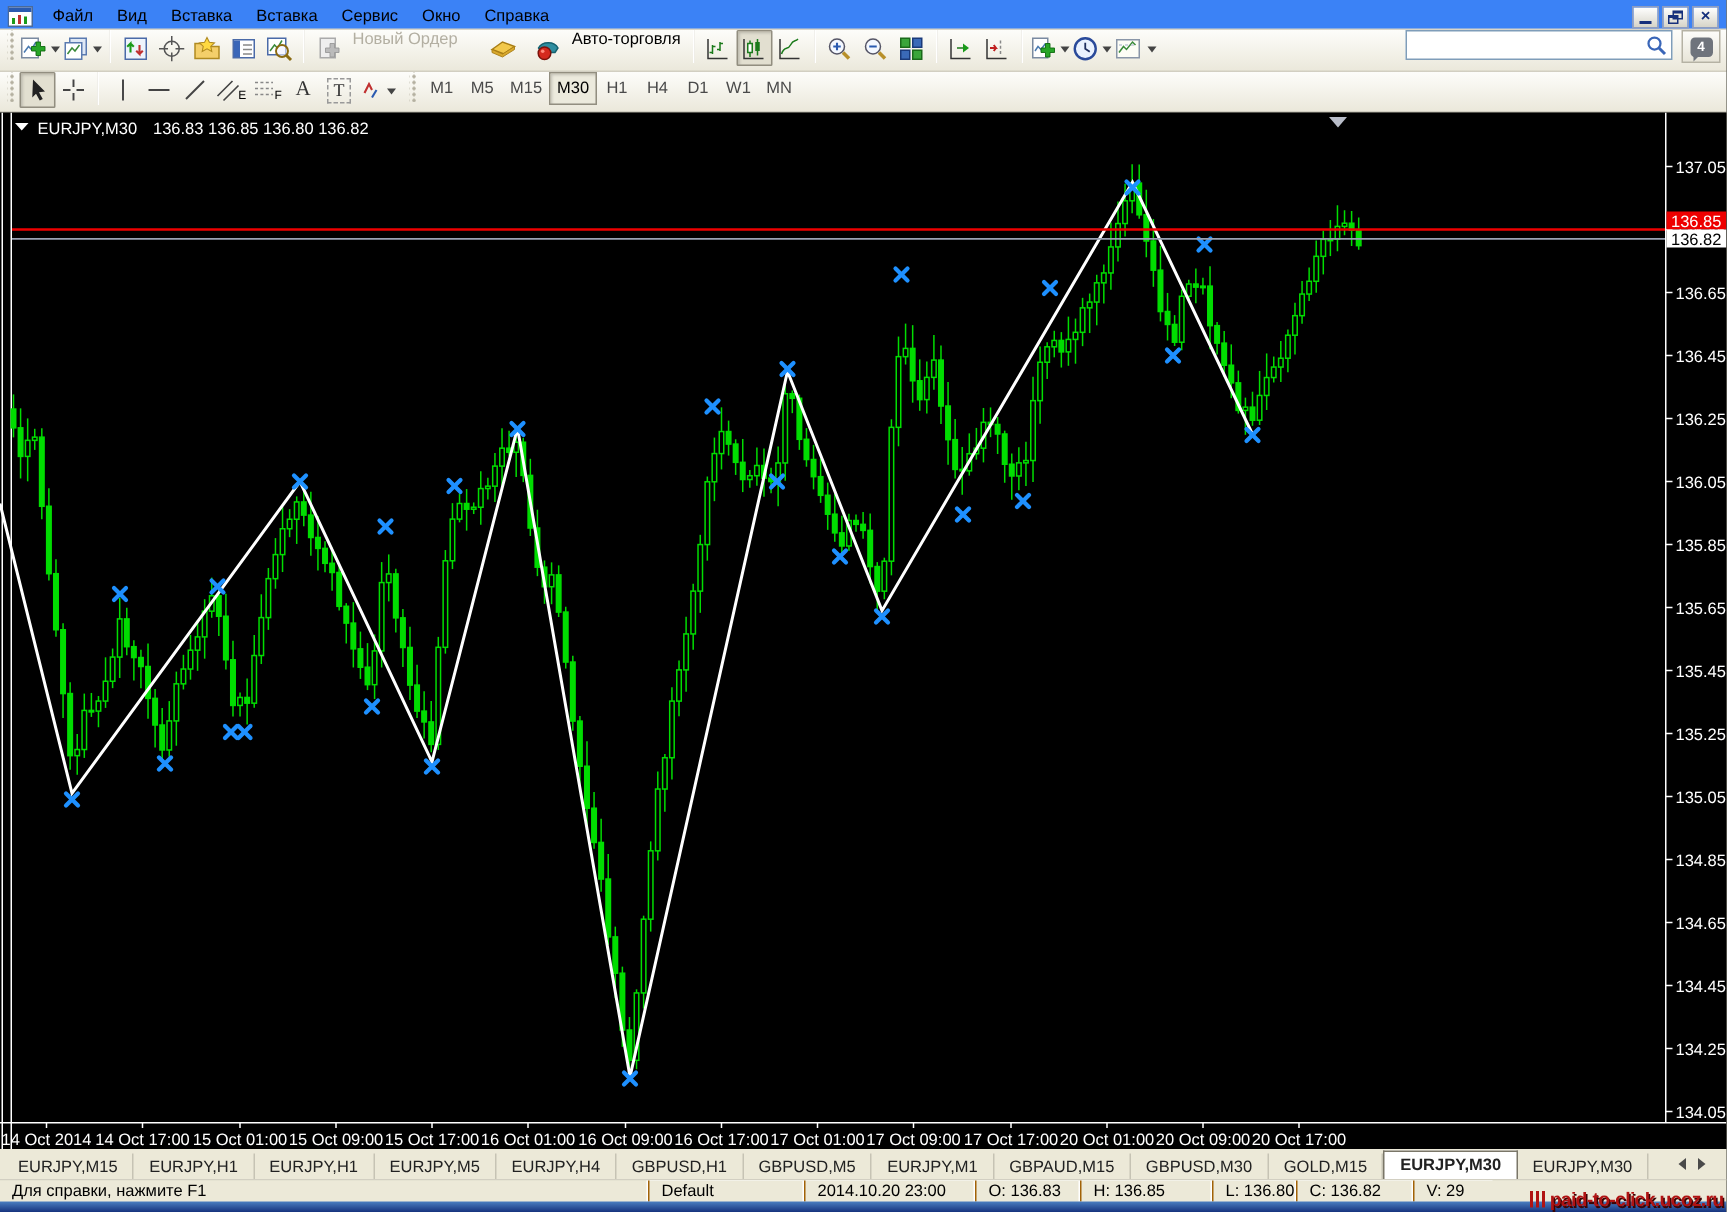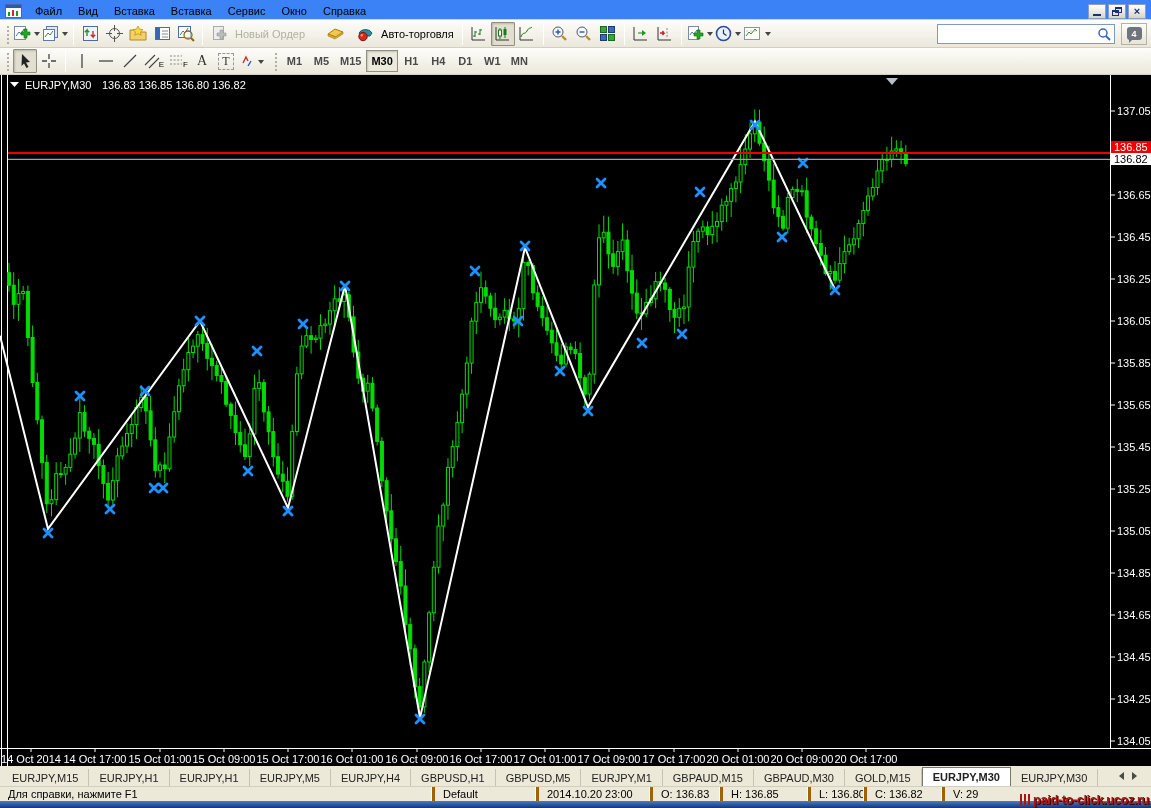--- a/index.html
+++ b/index.html
@@ -11,31 +11,31 @@
   .appicon{width:18px;height:15px;margin:0 4px 0 2px;display:flex}
   .menu-item{padding:2px 8px;cursor:default}
   .winctl{margin-left:auto;display:flex;gap:2px;padding-right:2px}
   .winbtn{width:18px;height:15px;border:1px solid #8d9cc0;background:linear-gradient(#ffffff,#d6d4c8);display:flex;align-items:center;justify-content:center;color:#16307c;font-weight:bold;font-size:11px;line-height:1;cursor:default}
   .minbar{width:8px;height:2px;background:#16307c;margin-top:7px}
   .restico{position:relative;width:10px;height:9px}
   .restico .b{position:absolute;left:0;bottom:0;width:7px;height:6px;border:1px solid #16307c;border-top-width:2px;background:transparent}
   .restico .f{position:absolute;right:0;top:0;width:7px;height:6px;border:1px solid #16307c;border-top-width:2px;background:#e9e7da}
 
   
-  .toolbar{display:flex;align-items:center;background:linear-gradient(#fdfdfa,#ebe8db);border-bottom:1px solid #d2cfc2;padding:0 2px}
+  .toolbar{display:flex;background:linear-gradient(#fdfdfa,#ebe8db);border-bottom:1px solid #d2cfc2;padding:0 2px}
   .tb1{height:28px}
   .tb2{height:27px}
   .grip{width:5px;height:20px;margin:0 3px;background-image:radial-gradient(#b4b0a0 1px,transparent 1.2px);background-size:4px 4px;background-position:1px 1px}
   .sep{width:1px;height:22px;background:#c9c6b8;border-right:1px solid #fff;margin:0 4px}
   .tbtn{min-width:24px;height:24px;display:flex;align-items:center;justify-content:center;border:1px solid transparent;border-radius:1px;cursor:default;gap:1px}
   .tbtn.pressed{border:1px solid #928e80;background:#e2dfd0;box-shadow:inset 1px 1px 2px rgba(0,0,0,.18)}
   .tbtn.disabled,.tlabel.disabled{color:#b3afa2}
   .caret{width:0;height:0;border:3px solid transparent;border-top:4px solid #444;margin:4px 0 0 2px}
   .tlabel{padding:0 4px;white-space:nowrap}
-  .tfbtn{min-width:27px;height:22px;display:flex;align-items:center;justify-content:center;border:1px solid transparent;font-weight:bold;color:#4a4a4a;cursor:default;padding:0 4px}
+  .tfbtn{min-width:27px;height:22px;display:flex;align-items:center;justify-content:center;border:1px solid transparent;font-weight:normal;color:#4a4a4a;cursor:default;padding:0 4px}
   .tfbtn.pressed{border:1px solid #928e80;background:#eceadd;box-shadow:inset 1px 1px 2px rgba(0,0,0,.18);color:#000}
   .spacer{flex:1}
   .searchbox{display:flex;align-items:center;width:178px;height:20px;border:1px solid #7f9db9;background:#fff;margin-right:6px;padding:0 3px}
   .searchbox input{flex:1;border:none;outline:none;font:11px "Liberation Sans",sans-serif;background:transparent}
   .chatbtn{width:26px;height:22px;display:flex;align-items:center;justify-content:center;border:1px solid #b5b2a4;background:linear-gradient(#fcfcf9,#e8e5d8);margin-right:2px}
   .bubble{min-width:15px;height:13px;background:#6f747c;border-radius:3px;color:#fff;font-size:9px;font-weight:bold;display:flex;align-items:center;justify-content:center;position:relative}
   .bubble:after{content:"";position:absolute;left:2px;bottom:-3px;border:3px solid transparent;border-top-color:#6f747c;border-left-color:#6f747c;width:0;height:0}
 
   
   .chartarea{height:691px;background:#000;position:relative}
@@ -46,21 +46,21 @@
   .tab{display:flex;align-items:center;padding:0 10px;color:#222;border-right:1px solid #c6c3b4;margin:3px 0 0 0;cursor:default;white-space:nowrap}
   .tab.active{background:#fff;border:1px solid #7a7668;border-bottom:none;font-weight:bold;margin-top:1px;position:relative;z-index:2}
   .tabspacer{flex:1}
   .tscroll{display:flex;align-items:center;gap:8px;padding:0 8px}
   .tarrow-l{width:0;height:0;border:4px solid transparent;border-right:5px solid #4a4a4a}
   .tarrow-r{width:0;height:0;border:4px solid transparent;border-left:5px solid #4a4a4a}
 
   
   .statusbar{height:21px;position:relative;background:#ece9d8}
   .statusrow{display:flex;height:14px}
-  .sseg{height:14px;display:flex;align-items:center;padding:0 8px;border-left:3px solid #a16207;box-shadow:-1px 0 0 #fff;white-space:nowrap}
+  .sseg{height:14px;display:flex;align-items:center;padding:0 8px;border-left:1px solid #a16207;box-shadow:-1px 0 0 #fff;white-space:nowrap}
   .sseg.first{border-left:none;box-shadow:none}
   .strip{position:absolute;left:0;right:0;bottom:0;height:7px;background:linear-gradient(#4a7ec0,#16337e)}
   .watermark{position:absolute;right:2px;bottom:1px;z-index:3;display:flex;align-items:center;font-weight:bold;font-size:13px;color:#b01313;text-shadow:1px 1px 0 #3a0505;letter-spacing:-0.5px}
   .wbars{display:inline-block;width:12px;height:11px;margin-right:1px;background:repeating-linear-gradient(90deg,#b01313 0 2px,transparent 2px 4px)}
 </style>
 </head>
 <body>
 
 <div class="menubar">
   <span class="appicon">
@@ -889,21 +889,21 @@
 <div class="tabbar">
   <span class="tab">EURJPY,M15</span>
   <span class="tab">EURJPY,H1</span>
   <span class="tab">EURJPY,H1</span>
   <span class="tab">EURJPY,M5</span>
   <span class="tab">EURJPY,H4</span>
   <span class="tab">GBPUSD,H1</span>
   <span class="tab">GBPUSD,M5</span>
   <span class="tab">EURJPY,M1</span>
   <span class="tab">GBPAUD,M15</span>
-  <span class="tab">GBPAUD,M30</span>
+  <span class="tab">GBPUSD,M30</span>
   <span class="tab">GOLD,M15</span>
   <span class="tab active">EURJPY,M30</span>
   <span class="tab">EURJPY,M30</span>
   <span class="tabspacer"></span>
   <span class="tscroll">
     <span class="tarrow-l"></span>
     <span class="tarrow-r"></span>
   </span>
 </div>
 

